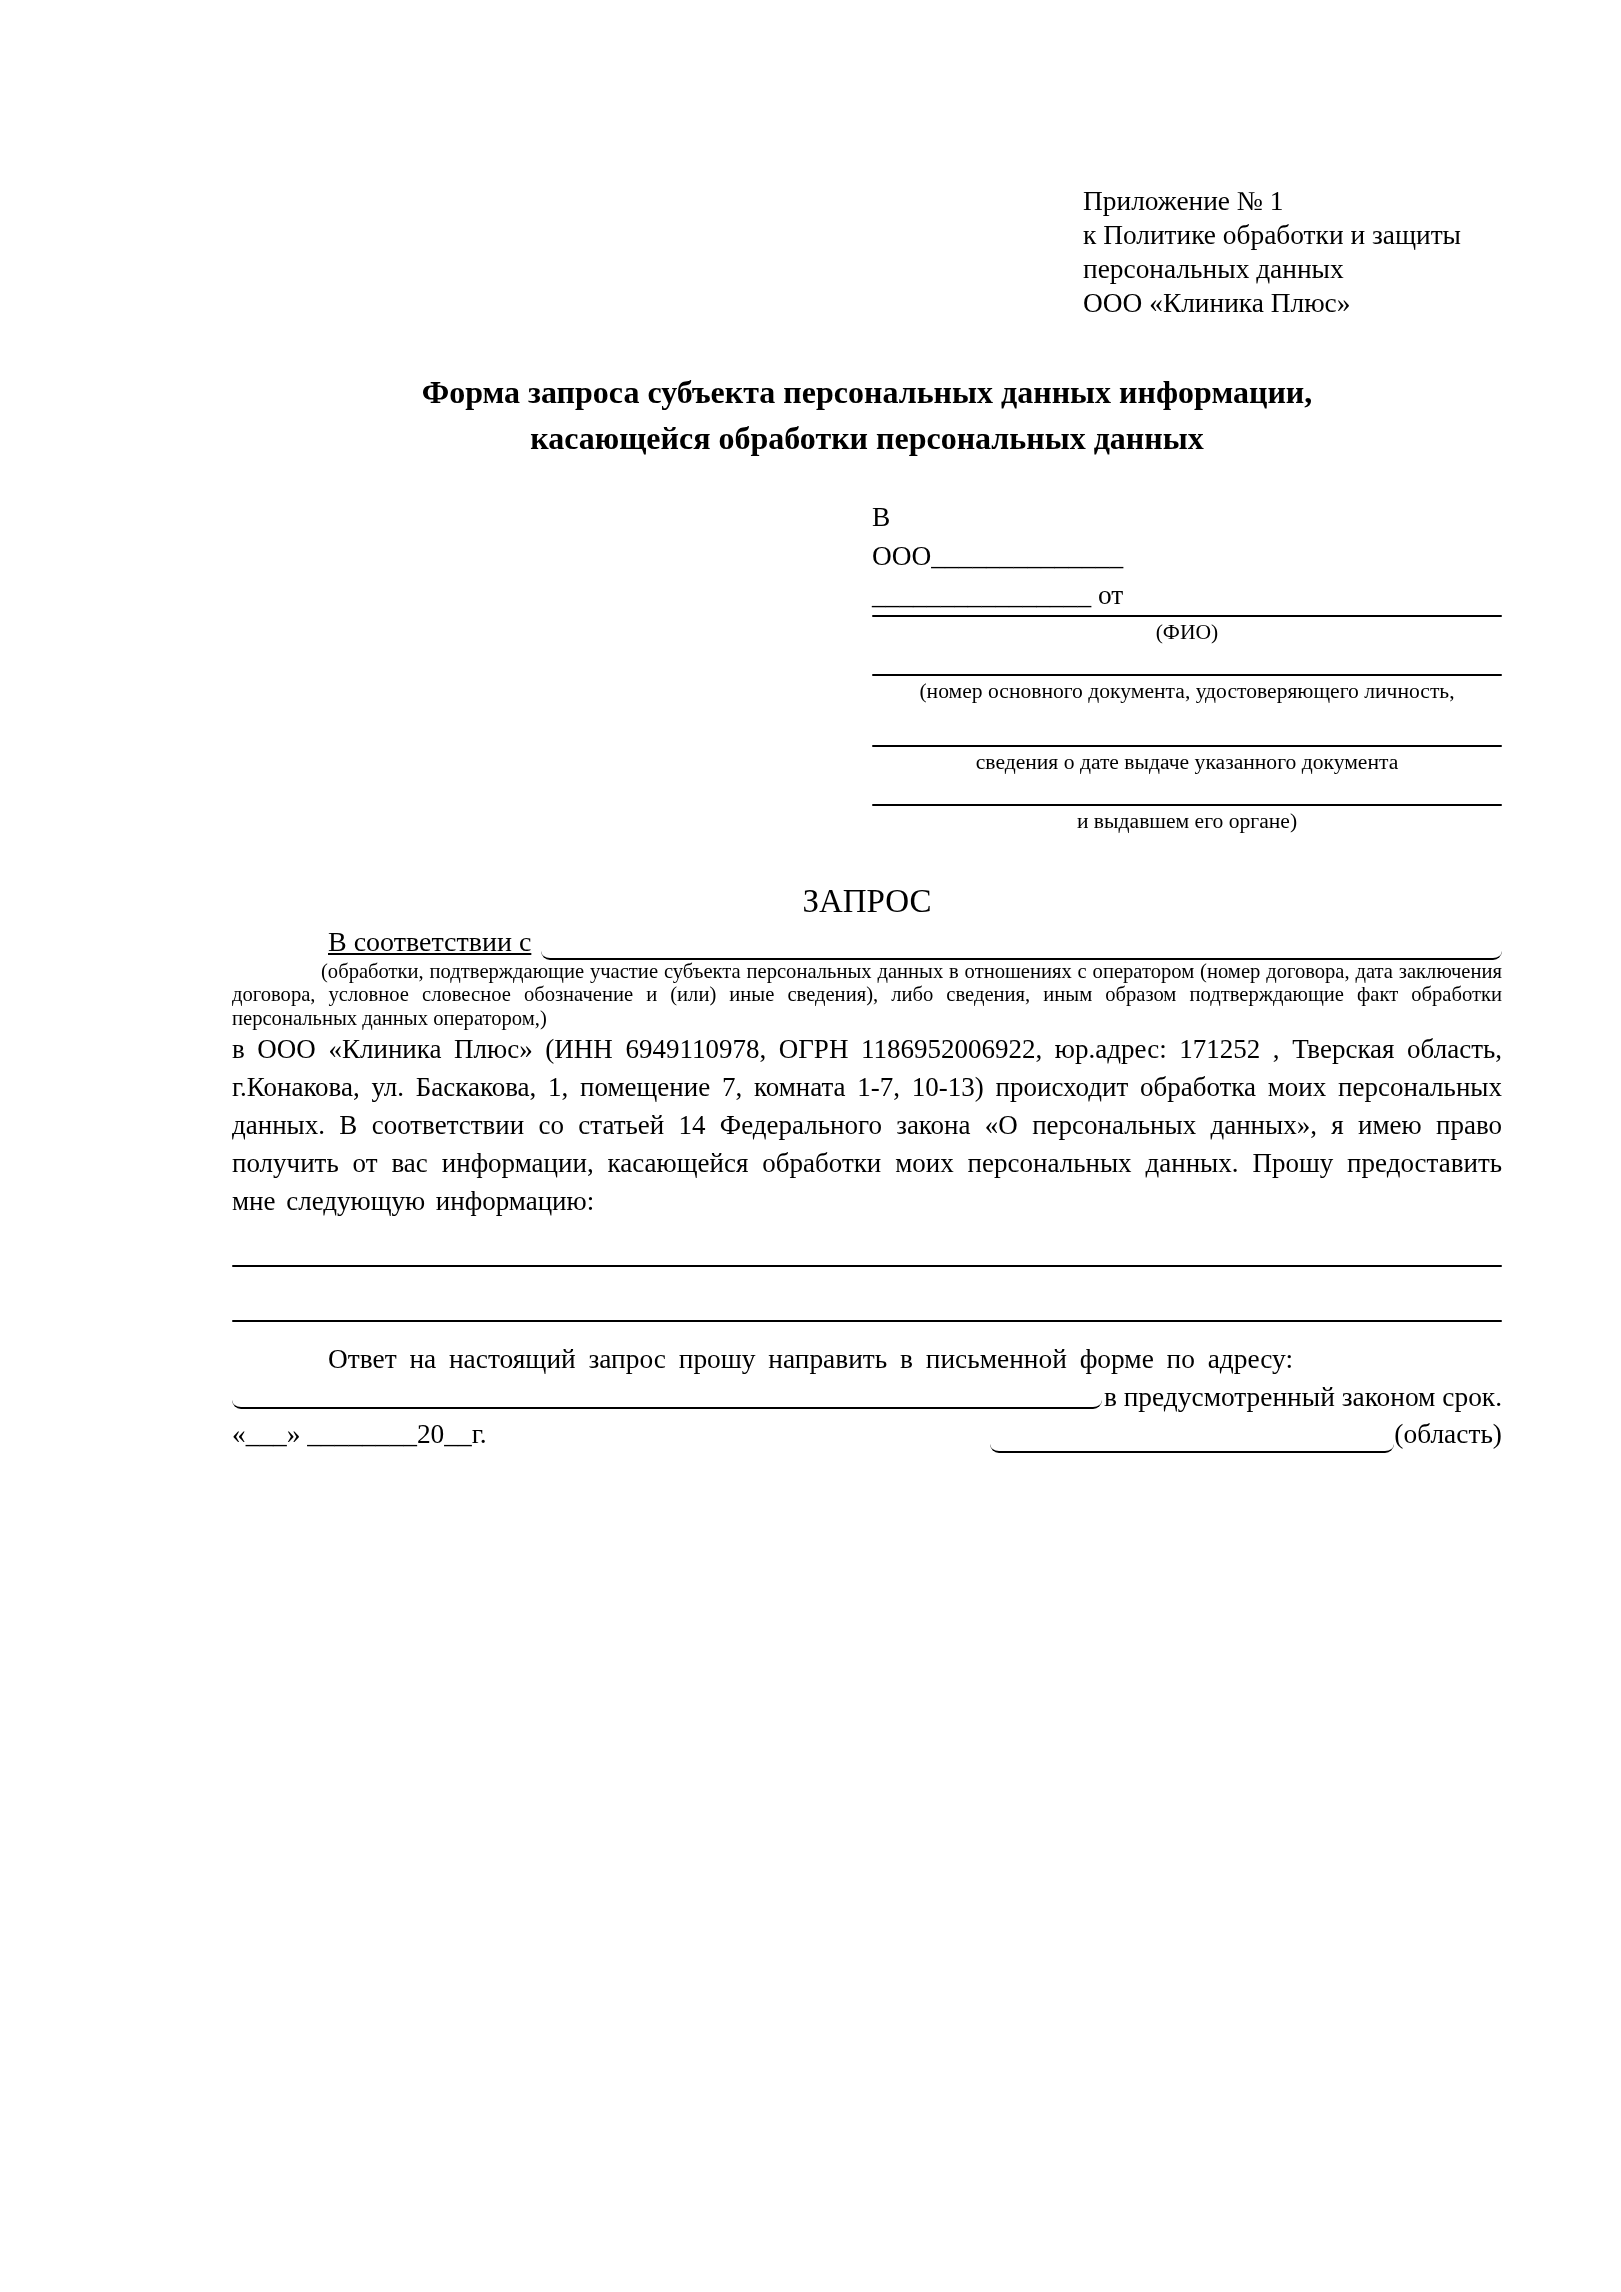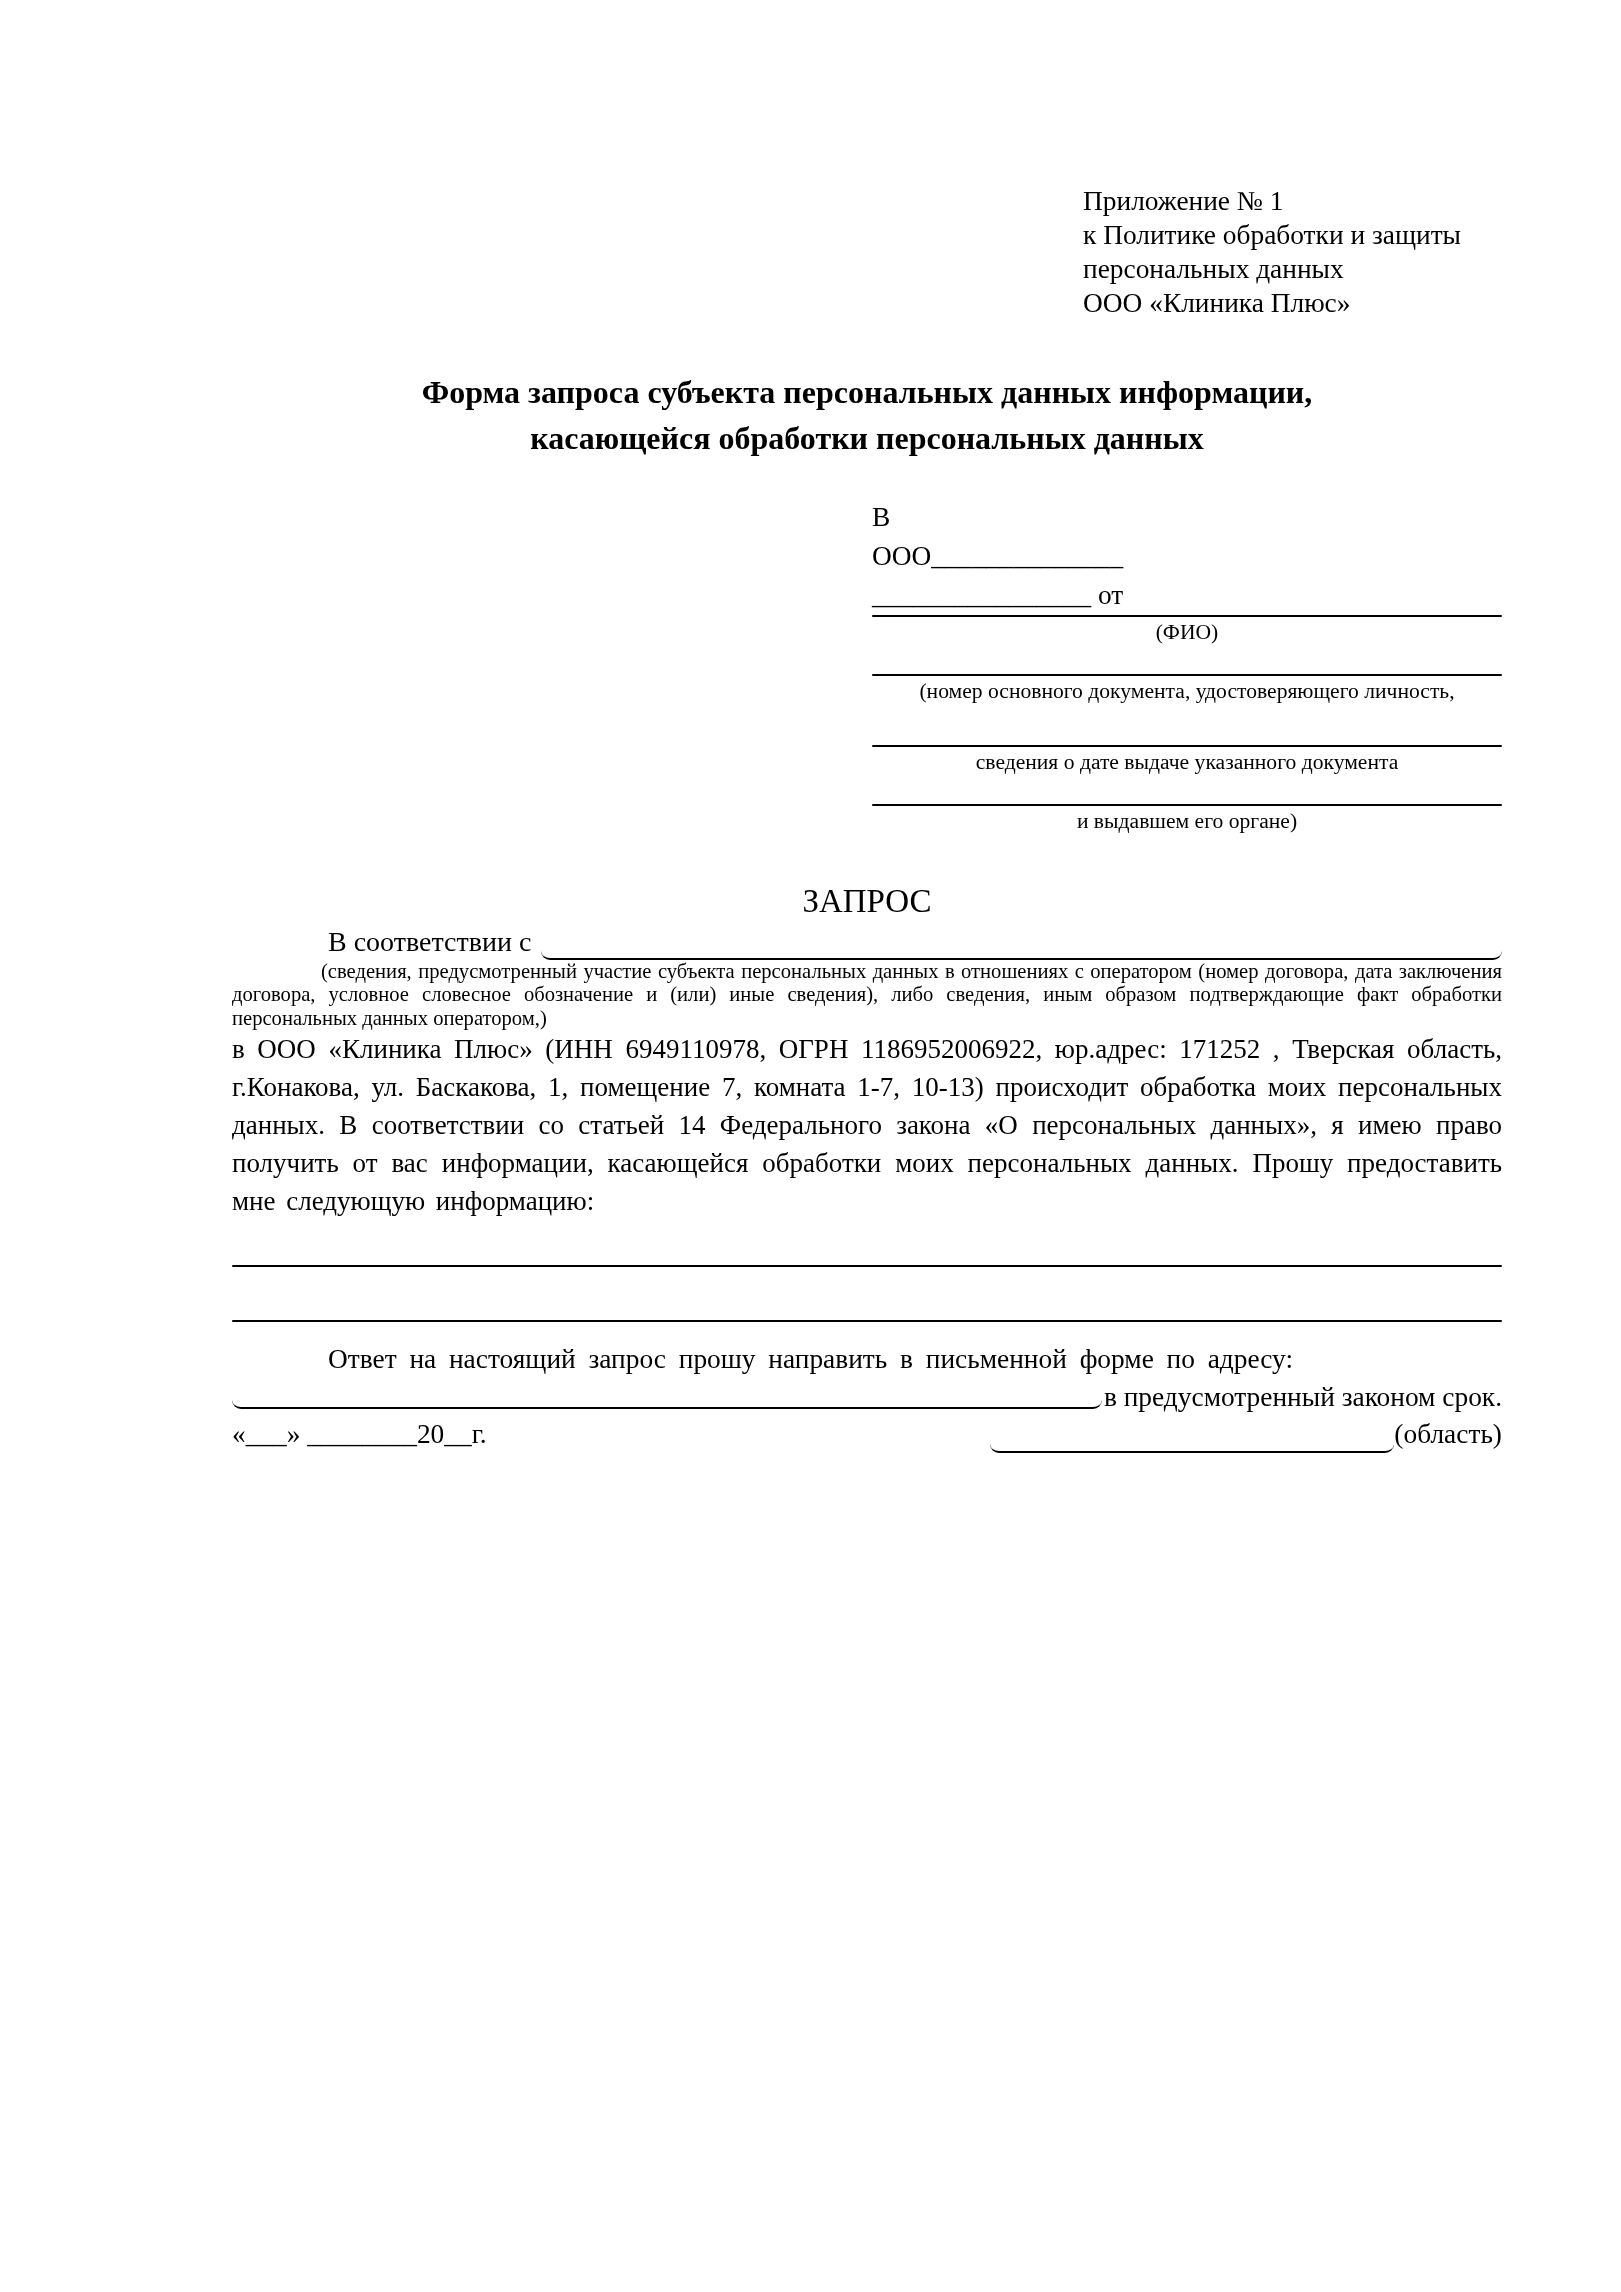--- a/index.html
+++ b/index.html
@@ -64,21 +64,21 @@
     font-size: 33px;
     line-height: 43px;
   }
   .lead-row {
     display: flex;
     align-items: flex-end;
     font-size: 28px;
     line-height: 37px;
     padding-left: 96px;
   }
-  .lead-row .lead-text { white-space: nowrap; padding-right: 9.8px; }
+  .lead-row .lead-text { white-space: nowrap; padding-right: 9.8px; text-decoration: underline; }
   .lead-row .fill {
     flex: 1;
     border-bottom: 2.9px solid #000;
     height: 33px;
   }
   .fine-print {
     font-size: 20.6px;
     line-height: 23.5px;
     text-align: justify;
     text-indent: 89px;
@@ -179,21 +179,21 @@
     </div>
   </div>
 
   <div class="zapros-heading">ЗАПРОС</div>
 
   <div class="lead-row">
     <span class="lead-text">В соответствии с</span>
     <span class="fill"></span>
   </div>
 
-  <div class="fine-print">(сведения, предусмотренный участие субъекта персональных данных в отношениях с оператором (номер договора, дата заключения договора, условное словесное обозначение и (или) иные сведения), либо сведения, иным образом подтверждающие факт обработки персональных данных оператором,)</div>
+  <div class="fine-print">(обработки, подтверждающие участие субъекта персональных данных в отношениях с оператором (номер договора, дата заключения договора, условное словесное обозначение и (или) иные сведения), либо сведения, иным образом подтверждающие факт обработки персональных данных оператором,)</div>
 
   <div class="main-para">в ООО «Клиника Плюс» (ИНН 6949110978, ОГРН 1186952006922, юр.адрес: 171252 , Тверская область, г.Конакова, ул. Баскакова, 1, помещение 7, комната 1-7, 10-13) происходит обработка моих персональных данных. В соответствии со статьей 14 Федерального закона «О персональных данных», я имею право получить от вас информации, касающейся обработки моих персональных данных. Прошу предоставить мне следующую информацию:</div>
 
   <div class="blank-line bl-1"></div>
   <div class="blank-line bl-2"></div>
 
   <div class="reply-para">Ответ на настоящий запрос прошу направить в письменной форме по адресу:</div>
 
   <div class="reply-row">
     <span class="fill"></span>

